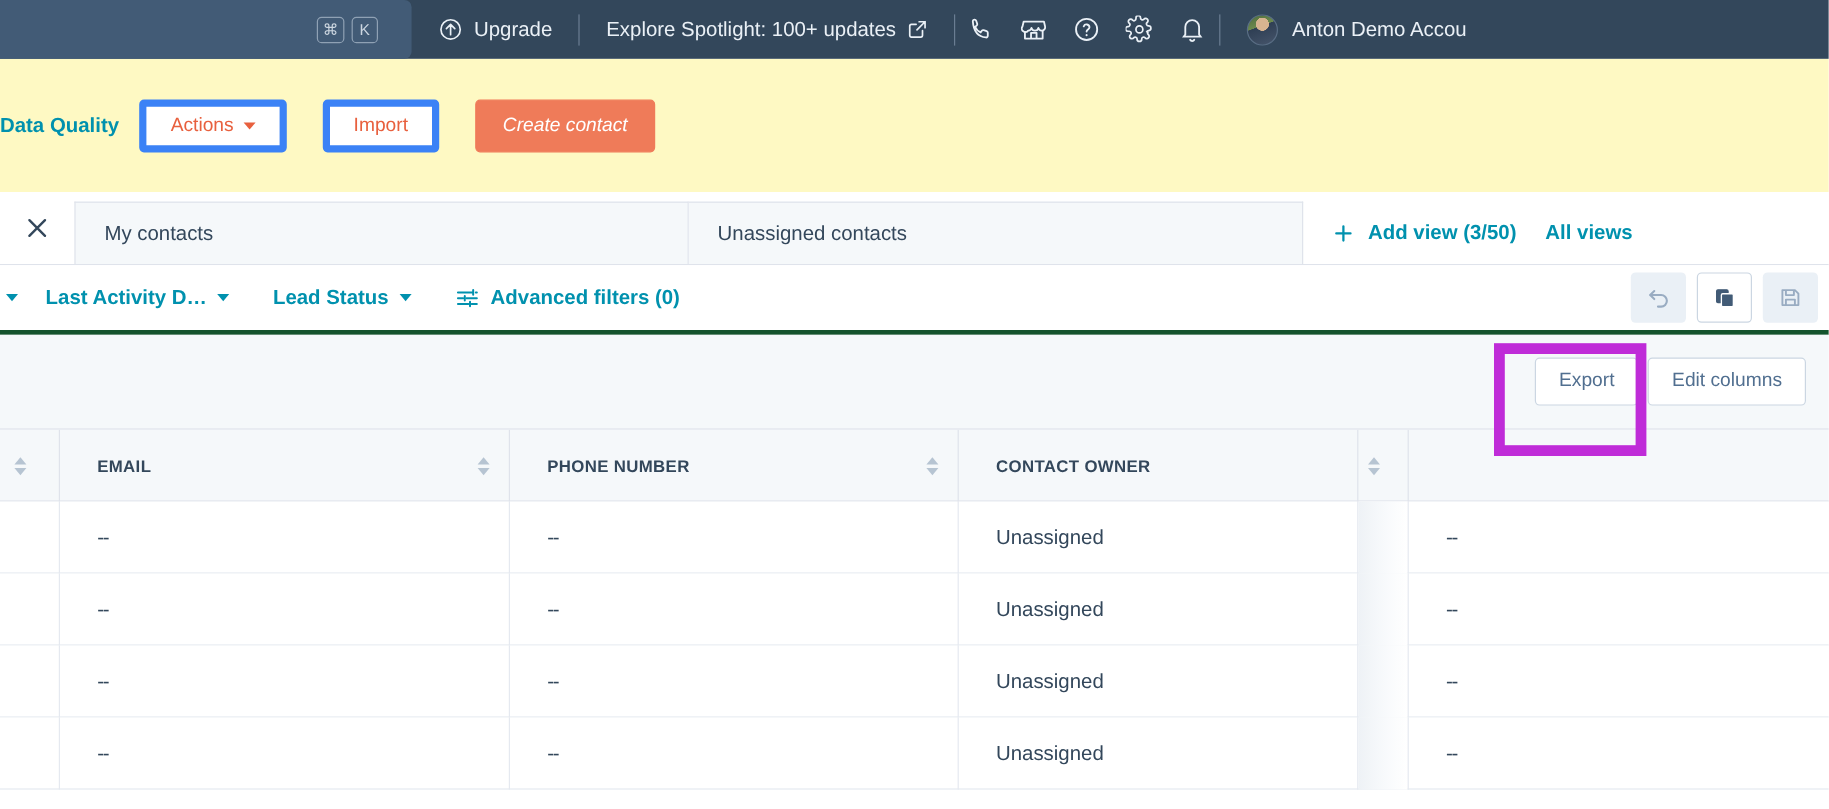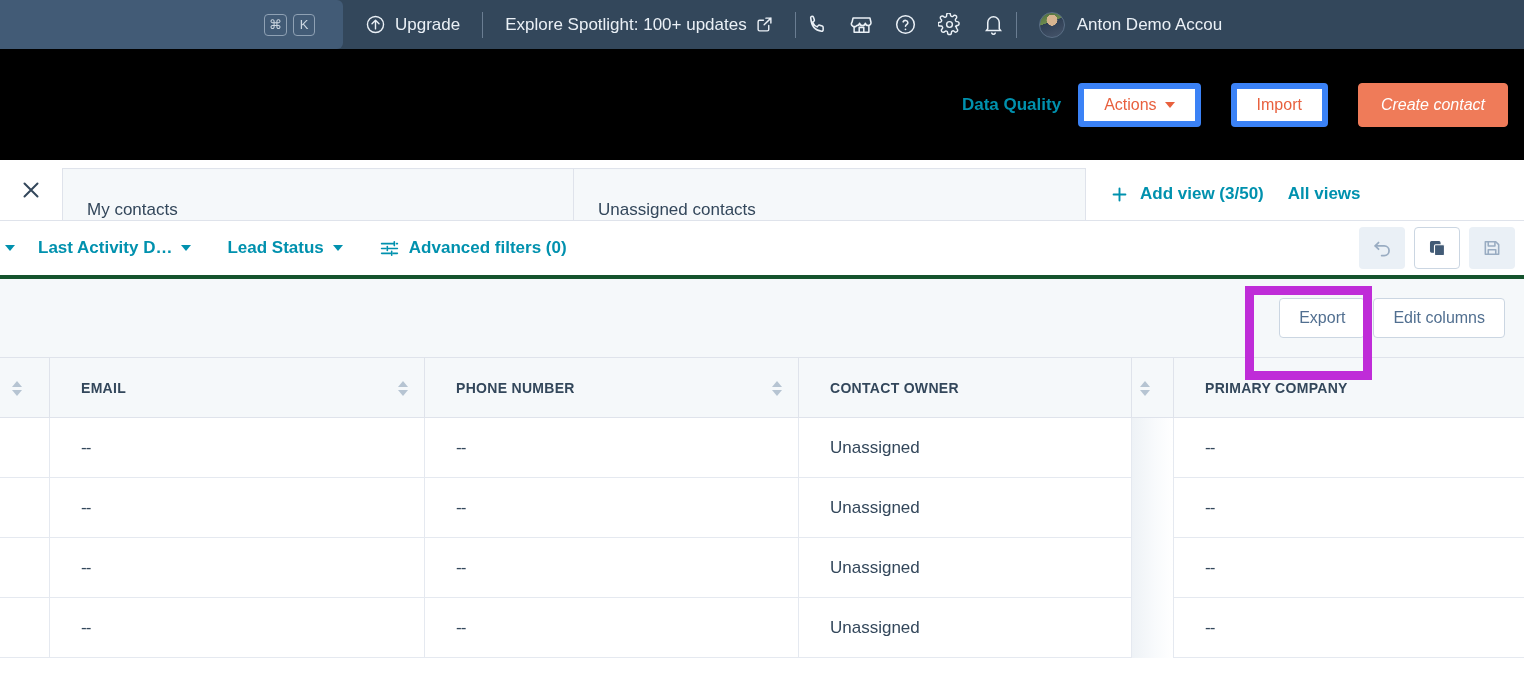--- a/index.html
+++ b/index.html
@@ -84,25 +84,24 @@
     flex: none;
     background:
       radial-gradient(circle at 50% 30%, #d7b490 0 26%, transparent 27%),
       linear-gradient(160deg, #4d6b3d 0%, #6d8a4e 38%, #2f3f54 39%, #46556b 100%);
     border: 1px solid #5a6e85;
   }
 
   
   .actionbar {
     height: 111px;
-    background: #000000;
-    display: flex;
-    align-items: center;
-    justify-content: flex-end;
-    padding-right: 16px;
+    background: #fef9c3;
+    display: flex;
+    align-items: center;
+    padding-right: 0;
     gap: 0;
   }
 
   .data-quality {
     color: #0091ae;
     font-size: 17px;
     font-weight: bold;
     margin-right: 17px;
   }
 
@@ -161,21 +160,21 @@
     justify-content: center;
     flex: none;
   }
 
   .view-tab {
     height: 52px;
     background: #f5f8fa;
     border: 1px solid #dfe3eb;
     border-bottom: none;
     display: flex;
-    align-items: flex-end;
+    align-items: center;
     padding-left: 24px;
     font-size: 17px;
     color: #33475b;
     flex: none;
     cursor: pointer;
   }
 
   .tab-a { width: 512px; }
   .tab-b { width: 512px; border-left: none; }
 
@@ -570,23 +569,20 @@
       <span class="th-label">CONTACT OWNER</span>
     </div>
 
     <div class="th c-gutter">
       <span class="sortarrows">
         <i class="up"></i>
           <i class="dn"></i>
       </span>
     </div>
 
-    <div class="th c-comp">
-      <span class="th-label">PRIMARY COMPANY</span>
-    </div>
   </div>
 
   <div class="row">
     <div class="td c-pick"></div>
     <div class="td c-email dash">--</div>
     <div class="td c-phone dash">--</div>
     <div class="td c-owner">Unassigned</div>
     <div class="td c-gutter body"></div>
     <div class="td c-comp dash">--</div>
   </div>

